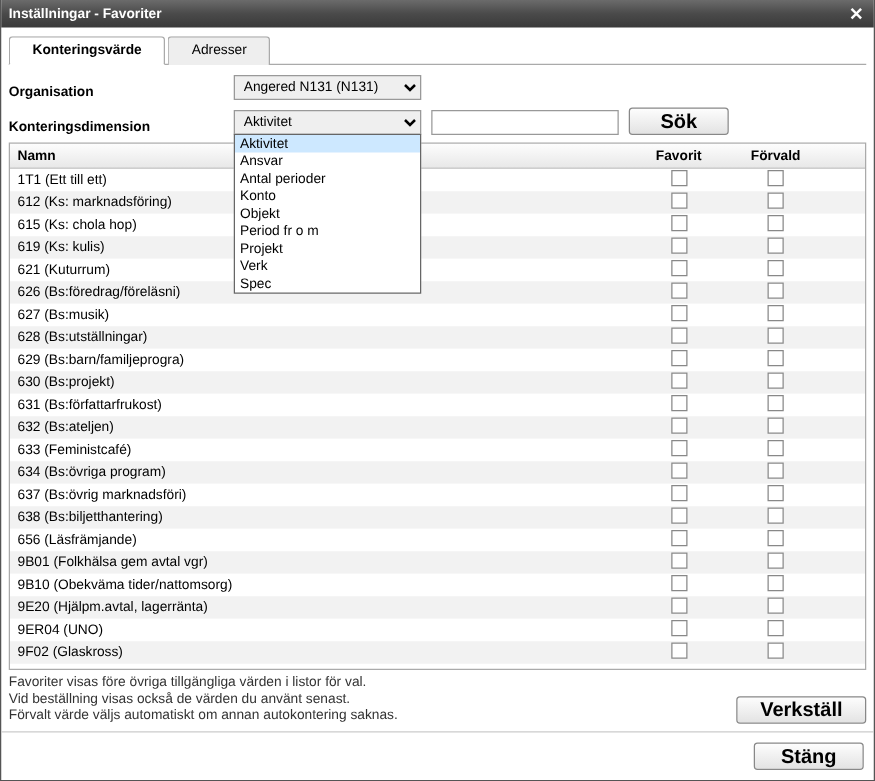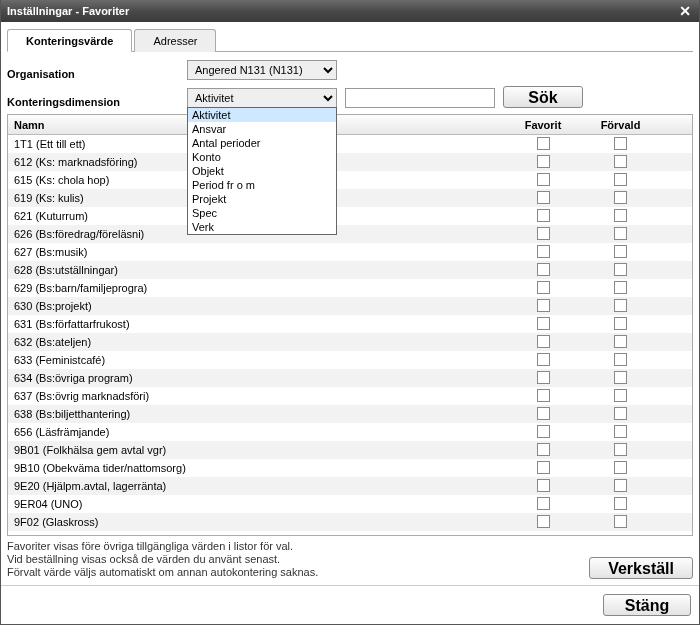--- a/index.html
+++ b/index.html
@@ -56,21 +56,21 @@
   border: 1px solid #aaa;
   border-bottom: none;
   background: #eee;
   margin-right: 2px;
   border-radius: 3px 3px 0 0;
   cursor: pointer;
   position: relative;
   top: 1px;
   height: 23px;
   display: flex;
-  align-items: center;
+  align-items: flex-start;
 }
 .tab.active {
   background: #fff;
   border-bottom: 1px solid #fff;
   font-weight: bold;
   top: 1px;
 }
 .form-row {
   display: flex;
   align-items: flex-end;
@@ -213,22 +213,22 @@
           <option>Aktivitet</option>
         </select>
         <div class="dropdown-open" id="dim-dd" style="top:19px;">
             <div class="opt sel">Aktivitet</div>
             <div class="opt">Ansvar</div>
             <div class="opt">Antal perioder</div>
             <div class="opt">Konto</div>
             <div class="opt">Objekt</div>
             <div class="opt">Period fr o m</div>
             <div class="opt">Projekt</div>
+            <div class="opt">Verk</div>
             <div class="opt">Spec</div>
-            <div class="opt">Verk</div>
           </div>
       </span>
       <input type="text" class="search-input" style="">
       <button class="btn search-btn">Sök</button>
     </div>
 
     <div class="table-wrap">
       <div class="thead">
         <div class="col-name">Namn</div>
         <div class="col-fav">Favorit</div>

